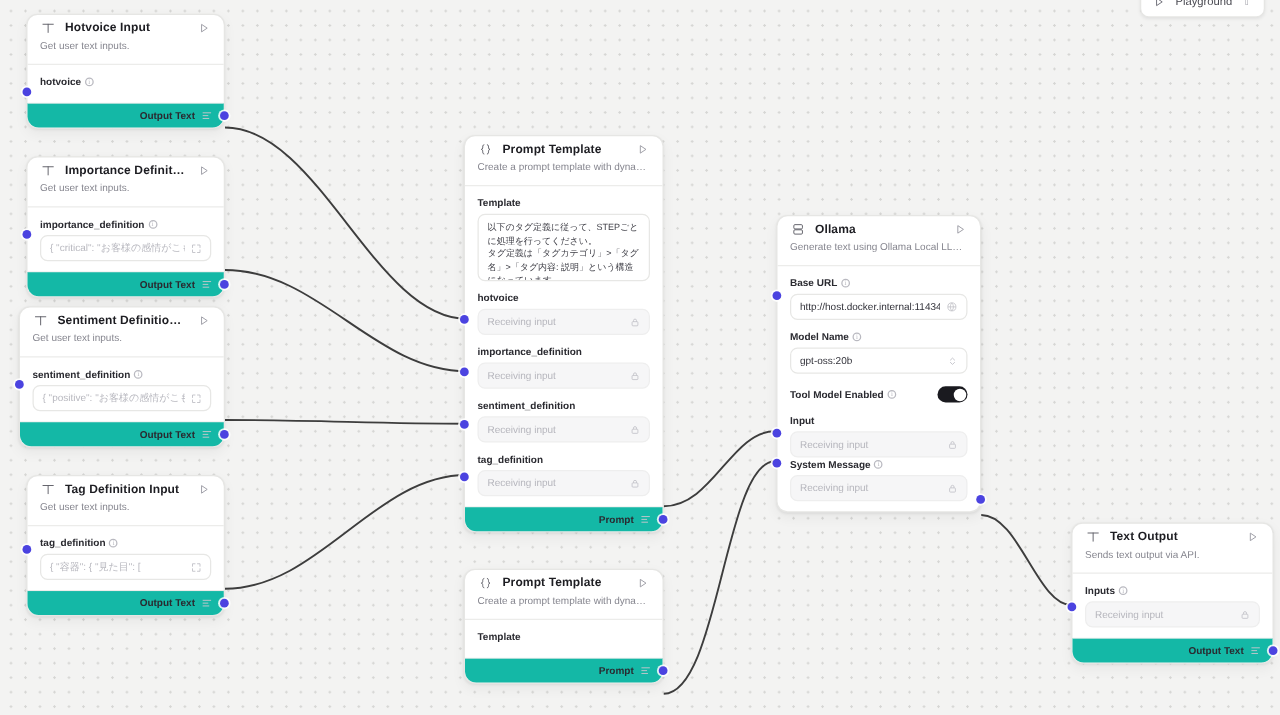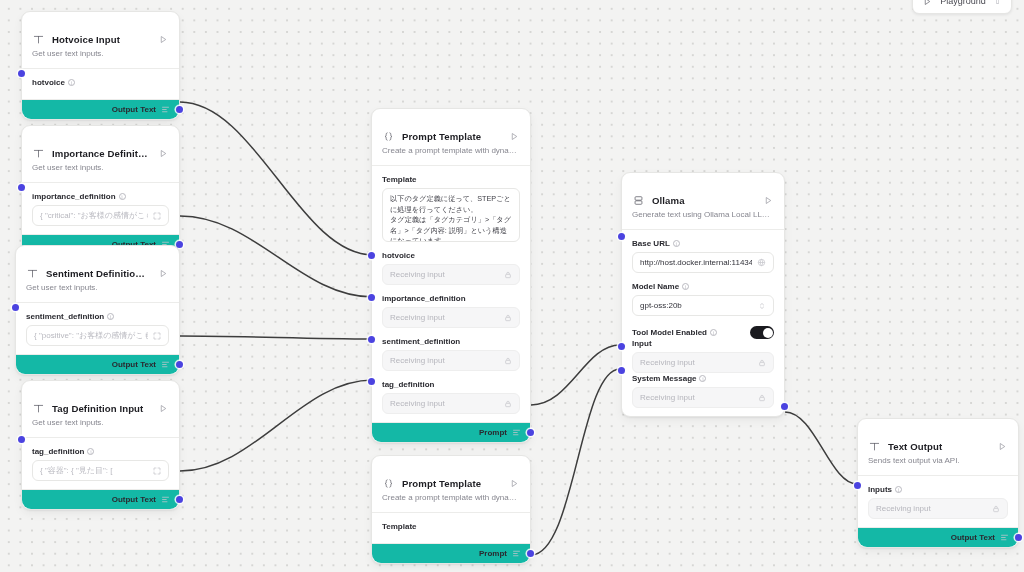--- a/index.html
+++ b/index.html
@@ -39,21 +39,21 @@
   
   .node {
     position: absolute;
     background: #ffffff;
     border: 1px solid #e6e6e4;
     border-radius: 9px;
     box-shadow: 0 1px 2px rgba(16,16,20,0.06), 0 4px 10px rgba(16,16,20,0.05);
     z-index: 3;
   }
   .node-head {
-    padding: 21px 10px 2px 10px;
+    padding: 4px 10px 2px 10px;
     display: flex;
     align-items: center;
     gap: 7px;
   }
   .node-icon {
     width: 13px; height: 13px;
     display: flex; align-items: center; justify-content: center;
     color: #5d5d66;
     flex: 0 0 auto;
   }
@@ -584,21 +584,21 @@
       </div>
 
       <div class="toggle-row" style="margin-top:10px;">
         <div class="field-label" style="margin-bottom:0;">
           <span>Tool Model Enabled</span>
           <span class="info-icon">i</span>
         </div>
         <div class="toggle"></div>
       </div>
 
-      <div class="field-label" style="">
+      <div class="field-label" style="margin-top:10px;">
         <span>Input</span>
       </div>
       <div class="input-box receiving">
         <span class="val">Receiving input</span>
         <span class="trail">
           <svg width="8" height="8" viewBox="0 0 12 12" fill="none" stroke="currentColor" stroke-width="1">
               <rect x="2.5" y="5" width="7" height="5" rx="1"></rect>
               <path d="M4.2 5V3.7a1.8 1.8 0 0 1 3.6 0V5"></path>
             </svg>
         </span>

